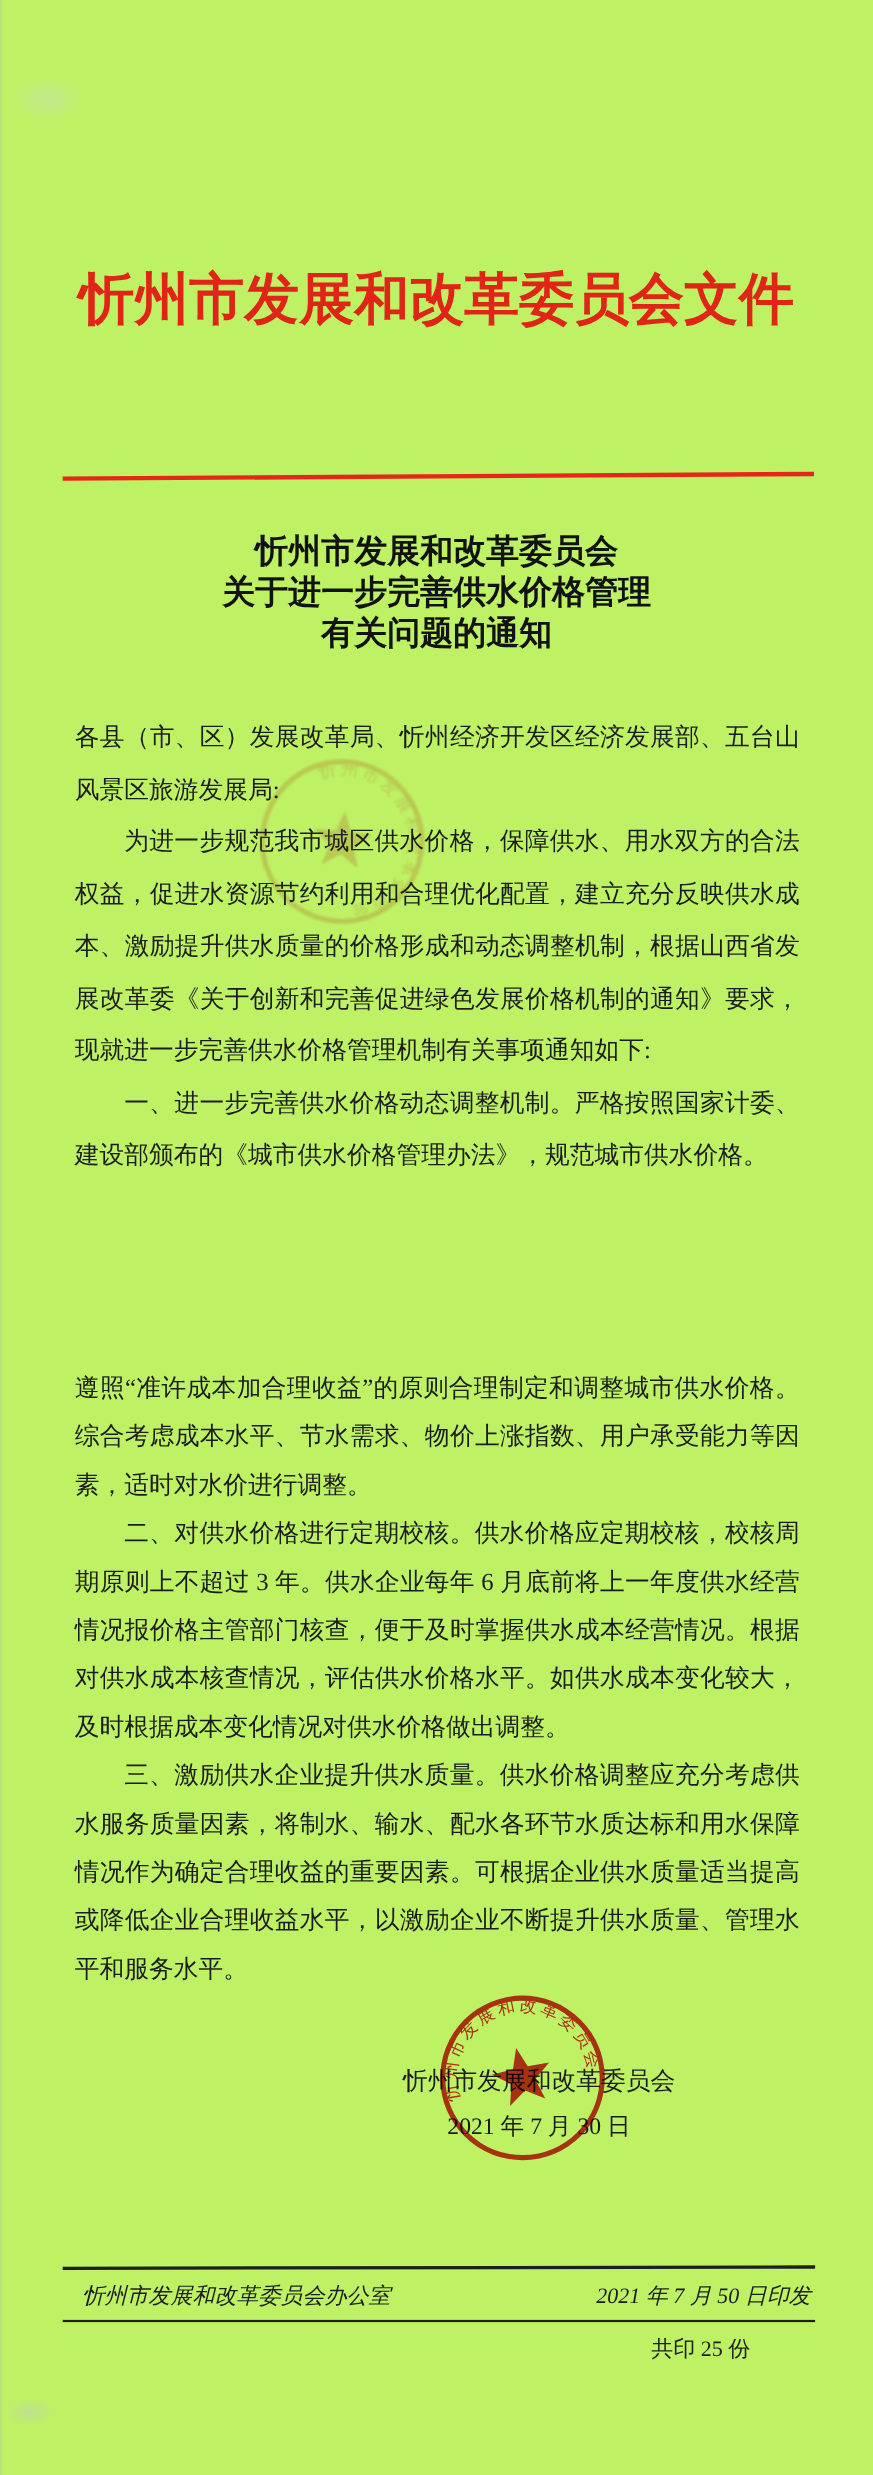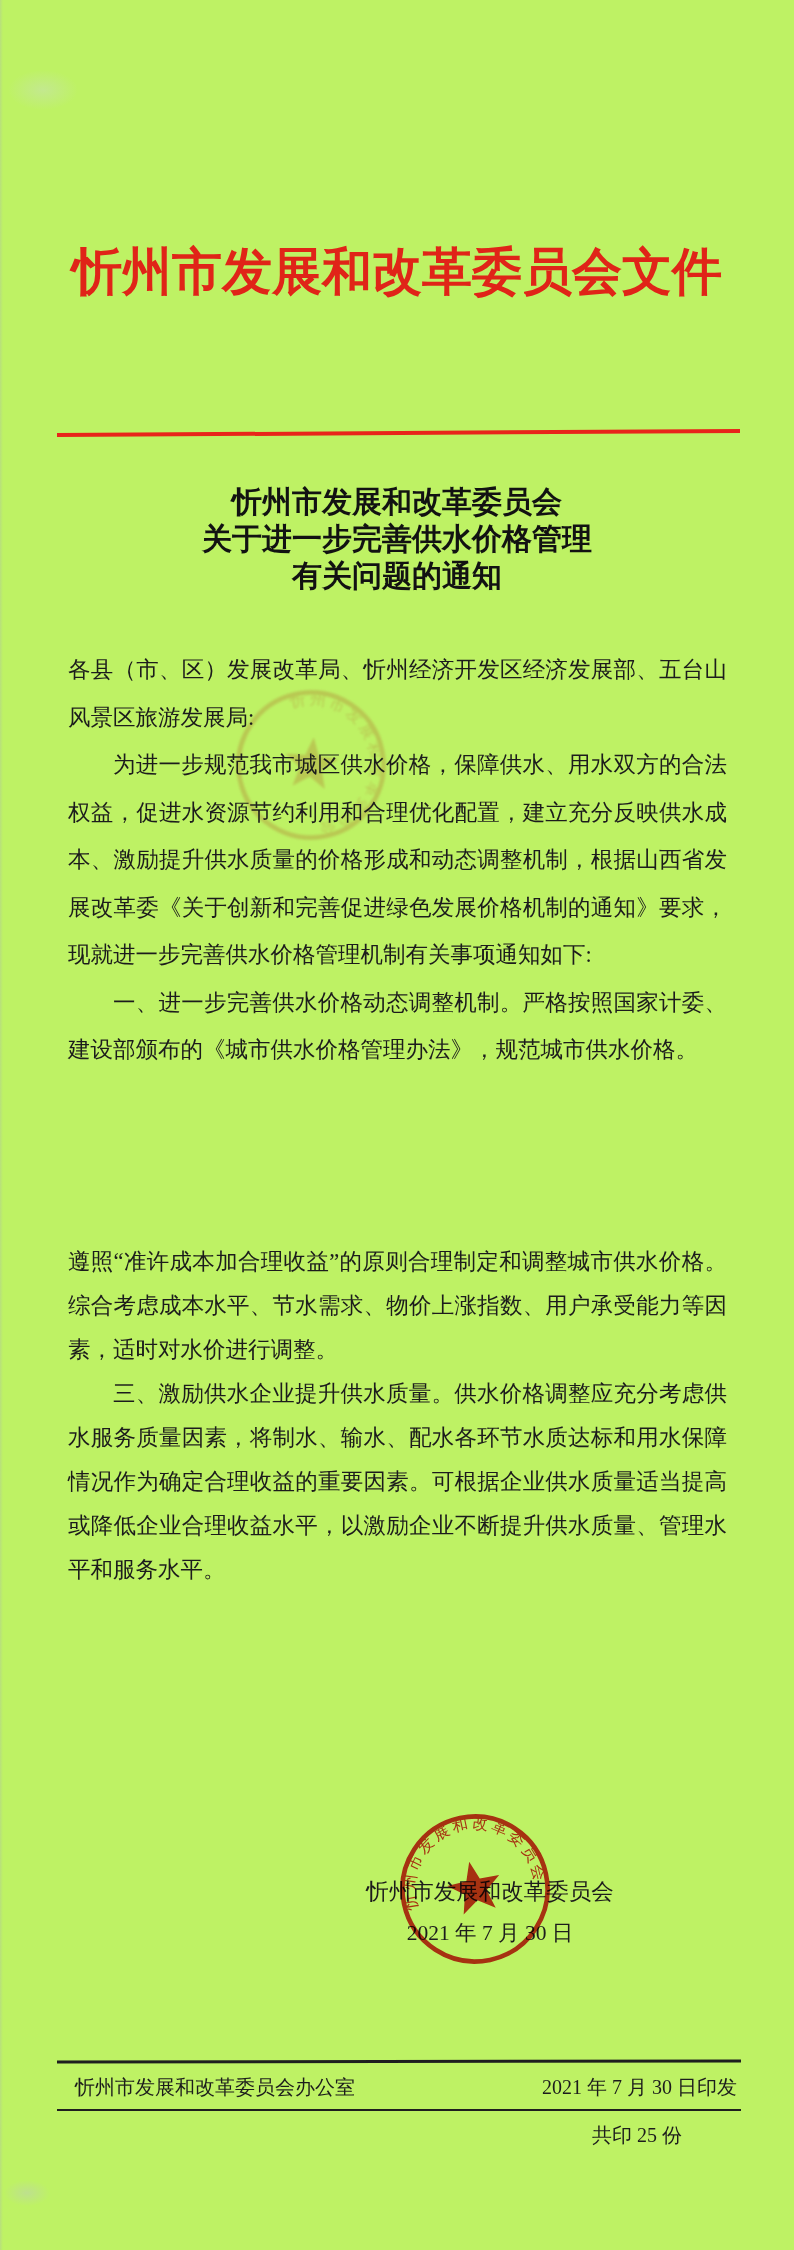--- a/index.html
+++ b/index.html
@@ -66,21 +66,21 @@
   .seal-faint{
     position:absolute;left:232px;top:686px;width:158px;height:158px;
     transform:rotate(78deg);
     opacity:.20;filter:blur(1.2px);mix-blend-mode:multiply;
   }
   .footer-line1{position:absolute;top:2060px;left:57px;width:684px;height:3px;background:#1f1f1f;transform:rotate(-0.1deg);}
   .footer-line2{position:absolute;top:2109px;left:57px;width:684px;height:2px;background:#1f1f1f;}
   .footer-row{
     position:absolute;top:2074px;left:75px;width:662px;
     display:flex;justify-content:space-between;align-items:center;
-    font-size:20px;color:#1c1c1c;white-space:nowrap;
+    font-size:20px;color:#1c1c1c;white-space:nowrap;font-style:italic;
   }
   .footer-copies{
     position:absolute;top:2122px;left:537px;width:200px;
     text-align:center;font-size:20px;color:#1c1c1c;white-space:nowrap;
   }
 </style>
 </head>
 <body>
 
 <div class="page">
@@ -112,38 +112,39 @@
   </svg>
 
   <div class="body-block body-a">
     <p class="noindent">各县（市、区）发展改革局、忻州经济开发区经济发展部、五台山风景区旅游发展局:</p>
     <p class="indent">为进一步规范我市城区供水价格，保障供水、用水双方的合法权益，促进水资源节约利用和合理优化配置，建立充分反映供水成本、激励提升供水质量的价格形成和动态调整机制，根据山西省发展改革委《关于创新和完善促进绿色发展价格机制的通知》要求，现就进一步完善供水价格管理机制有关事项通知如下:</p>
     <p class="indent">一、进一步完善供水价格动态调整机制。严格按照国家计委、建设部颁布的《城市供水价格管理办法》，规范城市供水价格。</p>
   </div>
 
   <div class="body-block body-b">
     <p class="noindent">遵照“准许成本加合理收益”的原则合理制定和调整城市供水价格。综合考虑成本水平、节水需求、物价上涨指数、用户承受能力等因素，适时对水价进行调整。</p>
+    <p class="indent">二、对供水价格进行定期校核。供水价格应定期校核，校核周期原则上不超过 3 年。供水企业每年 6 月底前将上一年度供水经营情况报价格主管部门核查，便于及时掌握供水成本经营情况。根据对供水成本核查情况，评估供水价格水平。如供水成本变化较大，及时根据成本变化情况对供水价格做出调整。</p>
     <p class="indent">三、激励供水企业提升供水质量。供水价格调整应充分考虑供水服务质量因素，将制水、输水、配水各环节水质达标和用水保障情况作为确定合理收益的重要因素。可根据企业供水质量适当提高或降低企业合理收益水平，以激励企业不断提升供水质量、管理水平和服务水平。</p>
   </div>
 
   <div class="sig-org">忻州市发展和改革委员会</div>
   <div class="sig-date">2021 年 7 月 30 日</div>
 
   <svg class="seal" viewBox="0 0 170 170" xmlns="http://www.w3.org/2000/svg">
     <defs>
         <path id="sealArcMain" d="M 43.2,134.8 A 65,65 0 1 1 126.8,134.8" fill="none"></path>
       </defs>
     <circle cx="85" cy="85" r="78" fill="none" stroke="#dd2418" stroke-width="5"></circle>
     <polygon fill="#dd2418" points="85,55 92.35,74.89 113.53,75.73 96.89,88.86 102.63,109.27 85,97.5 67.37,109.27 73.11,88.86 56.47,75.73 77.65,74.89"></polygon>
     <text font-size="17" fill="#dd2418" text-anchor="middle" letter-spacing="3" font-family="Liberation Serif, DejaVu Serif, serif">
       <textPath href="#sealArcMain" startOffset="50%">忻州市发展和改革委员会</textPath>
     </text>
   </svg>
 
   <div class="footer-line1"></div>
   <div class="footer-row">
     <span>忻州市发展和改革委员会办公室</span>
-    <span>2021 年 7 月 30 日印发</span>
+    <span>2021 年 7 月 50 日印发</span>
   </div>
   <div class="footer-line2"></div>
   <div class="footer-copies">共印 25 份</div>
 
 </div>
 
 </body></html>

